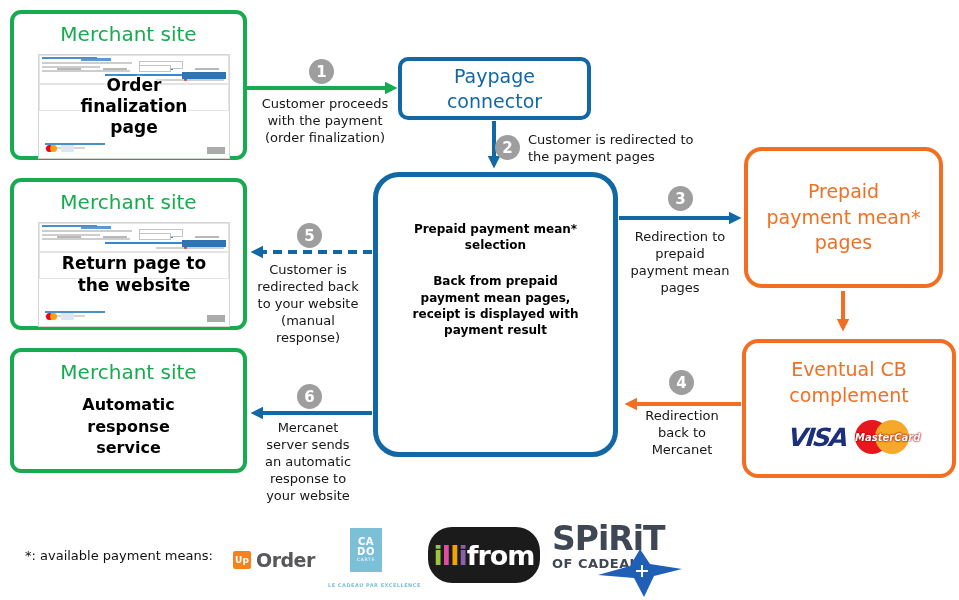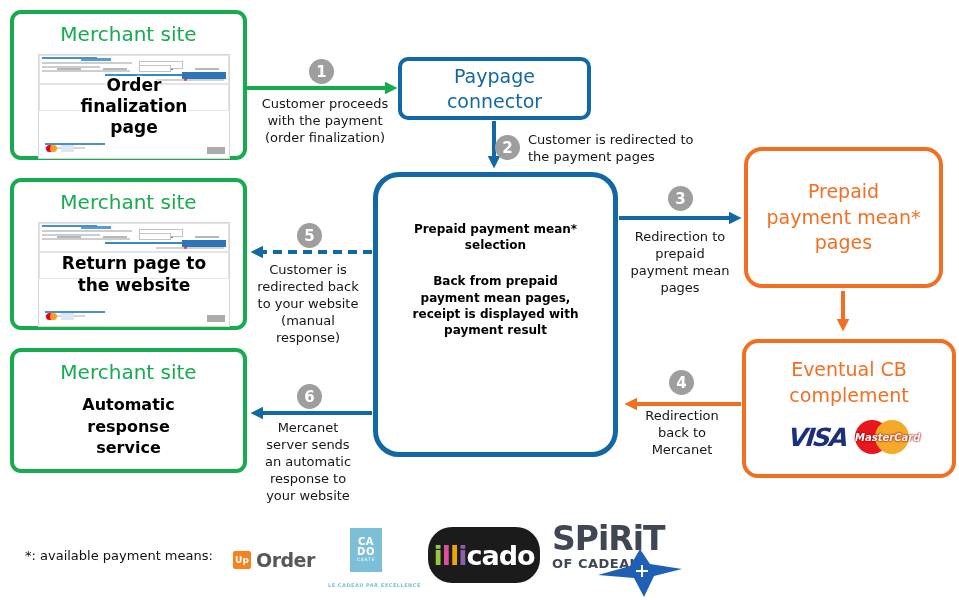--- a/index.html
+++ b/index.html
@@ -295,21 +295,21 @@
       <span class="cado-s">CARTE</span>
     </div>
     <div class="cado-tag">LE CADEAU PAR EXCELLENCE</div>
   </div>
 
   <div class="illicado">
     <span class="il-i1">i</span>
       <span class="il-l1">l</span>
       <span class="il-l2">l</span>
       <span class="il-i2">i</span>
-      <span class="il-rest">cado</span>
+      <span class="il-rest">from</span>
   </div>
 
   <div class="spirit">
     <div class="spirit-name">SPiRiT</div>
     <div class="spirit-sub">OF CADEAU</div>
     <svg class="spirit-star" viewBox="0 0 84 48" xmlns="http://www.w3.org/2000/svg">
       <path d="M0,26 L32,17 L42,0 L52,15 L84,20 L56,27 L46,48 L36,29 Z" fill="#1f5fb5"></path>
       <path d="M44,16 v12 M38,22 h12" stroke="#fff" stroke-width="2"></path>
     </svg>
   </div>

